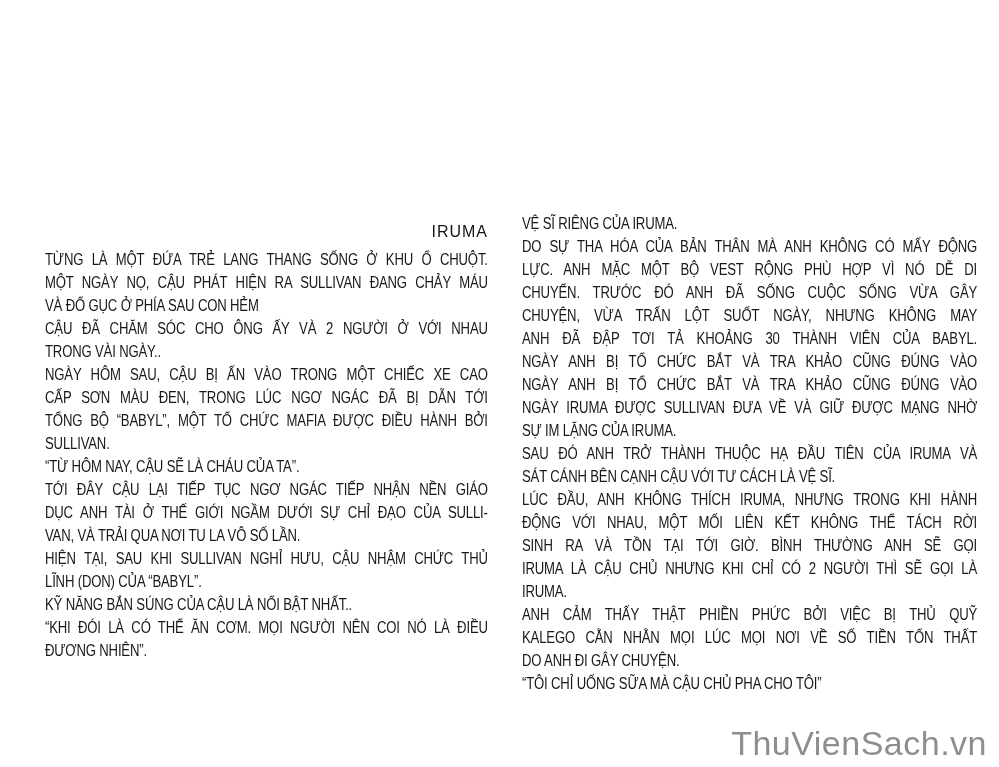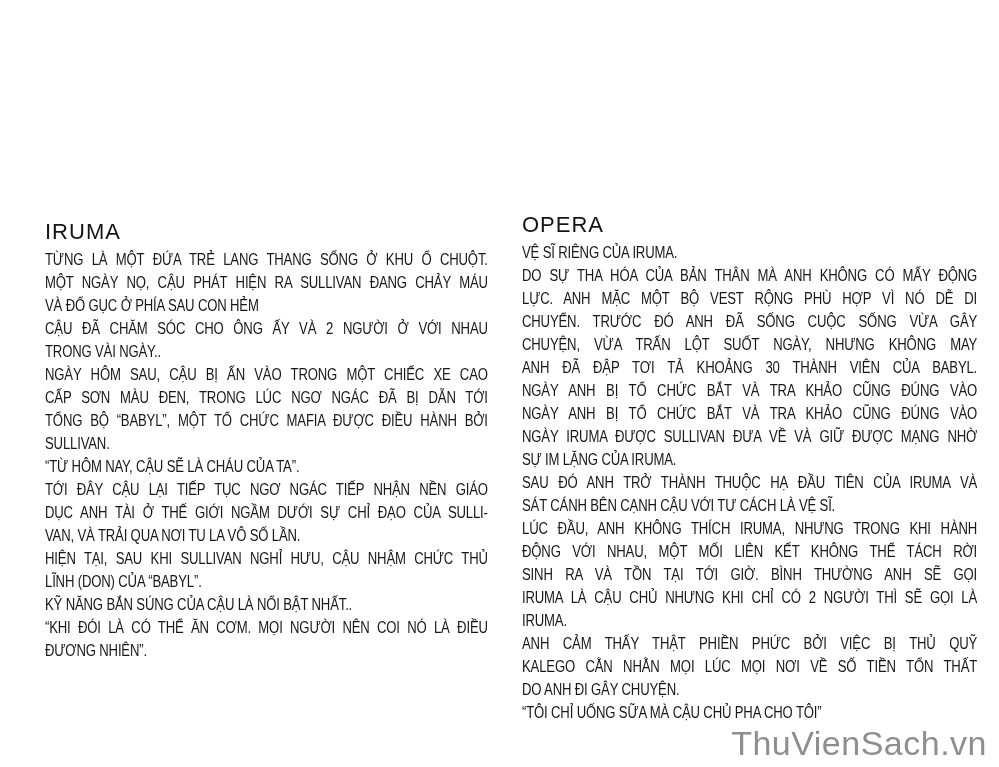--- a/index.html
+++ b/index.html
@@ -28,24 +28,24 @@
     white-space: nowrap;
     transform: scaleX(0.68);
     transform-origin: 50% 50%;
   }
   
   .col { position: absolute; }
   .col-left  { left: 45px;  top: 219px; width: 443px; }
   .col-right { left: 522px; top: 212px; width: 455px; }
   .col-heading {
     margin: 0 0 3px 0;
-    font-size: 22px;
+    font-size: 16px;
     font-weight: 400;
     line-height: 26px;
-    text-align: left;
+    text-align: right;
     letter-spacing: 1px;
     color: #141414;
   }
   
   .col-lines {
     transform: scaleX(0.82);
     transform-origin: 0 0;
   }
   .col-left  .col-lines { width: 540px; }
   .col-right .col-lines { width: 555px; }
@@ -100,21 +100,20 @@
         <div class="line">VAN, VÀ TRẢI QUA NƠI TU LA VÔ SỐ LẦN.</div>
         <div class="line just">HIỆN TẠI, SAU KHI SULLIVAN NGHỈ HƯU, CẬU NHẬM CHỨC THỦ</div>
         <div class="line">LĨNH (DON) CỦA “BABYL”.</div>
         <div class="line">KỸ NĂNG BẮN SÚNG CỦA CẬU LÀ NỔI BẬT NHẤT..</div>
         <div class="line just">“KHI ĐÓI LÀ CÓ THỂ ĂN CƠM. MỌI NGƯỜI NÊN COI NÓ LÀ ĐIỀU</div>
         <div class="line">ĐƯƠNG NHIÊN”.</div>
       </div>
   </section>
 
   <section class="col col-right">
-    <h2 class="col-heading">OPERA</h2>
     <div class="col-lines">
         <div class="line">VỆ SĨ RIÊNG CỦA IRUMA.</div>
         <div class="line just">DO SỰ THA HÓA CỦA BẢN THÂN MÀ ANH KHÔNG CÓ MẤY ĐỘNG</div>
         <div class="line just">LỰC. ANH MẶC MỘT BỘ VEST RỘNG PHÙ HỢP VÌ NÓ DỄ DI</div>
         <div class="line just">CHUYỂN. TRƯỚC ĐÓ ANH ĐÃ SỐNG CUỘC SỐNG VỪA GÂY</div>
         <div class="line just">CHUYỆN, VỪA TRẤN LỘT SUỐT NGÀY, NHƯNG KHÔNG MAY</div>
         <div class="line just">ANH ĐÃ ĐẬP TƠI TẢ KHOẢNG 30 THÀNH VIÊN CỦA BABYL.</div>
         <div class="line just">NGÀY ANH BỊ TỔ CHỨC BẮT VÀ TRA KHẢO CŨNG ĐÚNG VÀO</div>
         <div class="line just">NGÀY ANH BỊ TỔ CHỨC BẮT VÀ TRA KHẢO CŨNG ĐÚNG VÀO</div>
         <div class="line just">NGÀY IRUMA ĐƯỢC SULLIVAN ĐƯA VỀ VÀ GIỮ ĐƯỢC MẠNG NHỜ</div>

